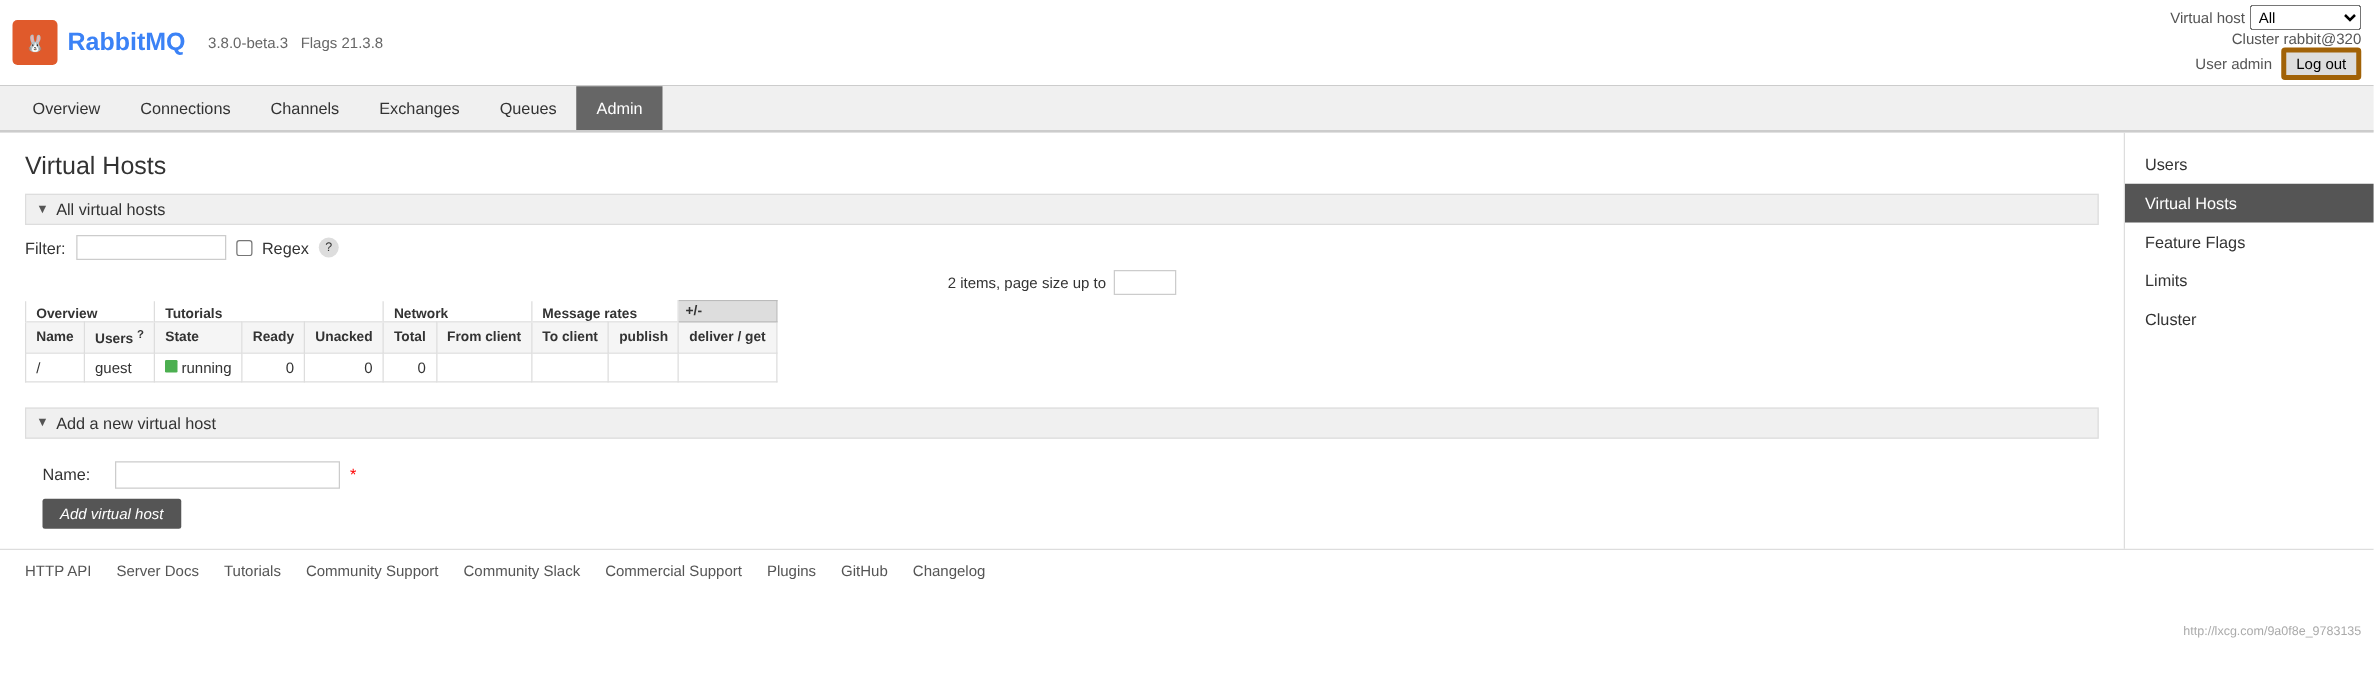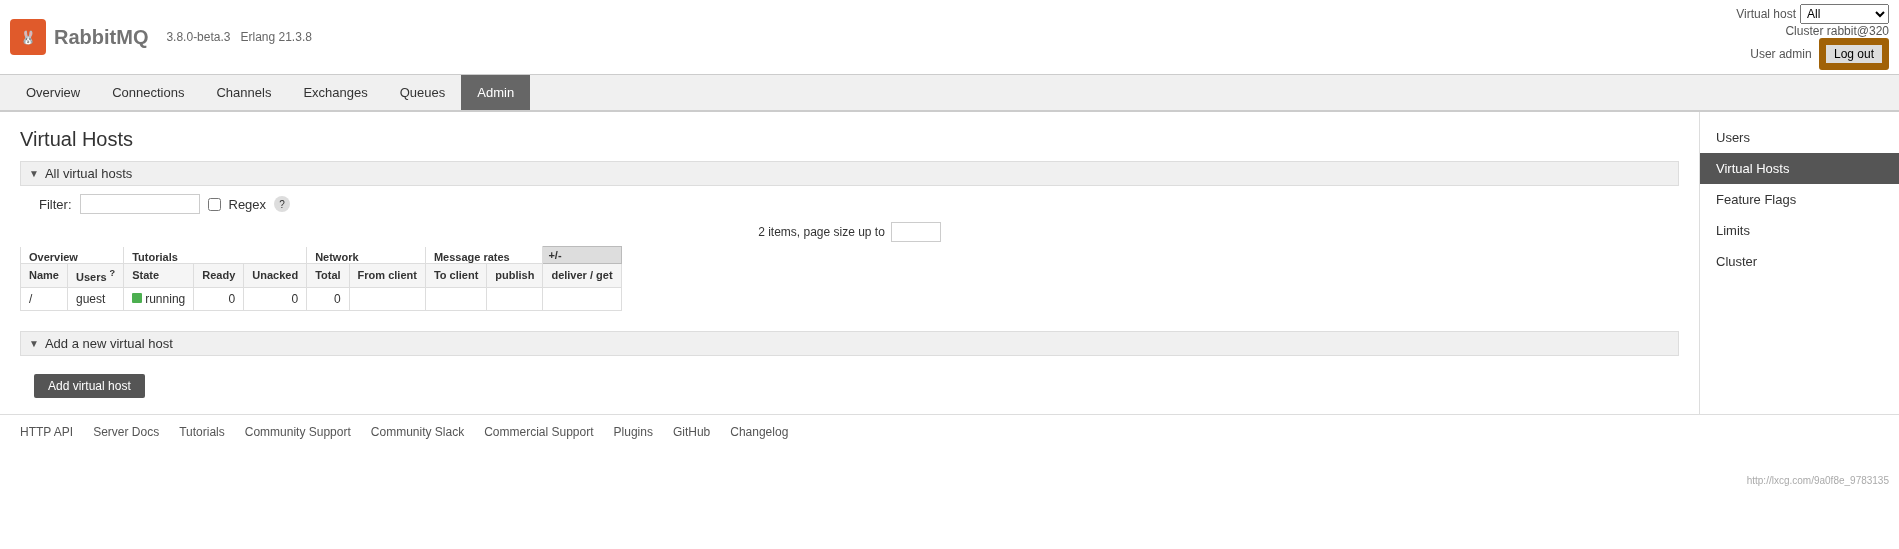--- a/index.html
+++ b/index.html
@@ -26,21 +26,21 @@
     #sidebar { width: 200px; padding: 10px 0; border-left: 1px solid #ddd; }
 
     
     h1.page-title { font-size: 20px; font-weight: normal; margin-bottom: 10px; }
 
     
     .section-header { display: flex; align-items: center; gap: 6px; background: #f0f0f0; border: 1px solid #ddd; padding: 4px 8px; cursor: pointer; font-size: 13px; }
     .section-header .triangle { font-size: 10px; color: #555; }
 
     
-    .filter-row { display: flex; align-items: center; gap: 8px; padding: 8px 0; margin-left: 19px; }
+    .filter-row { display: flex; align-items: center; gap: 8px; padding: 8px 0; }
     .filter-row label { font-size: 13px; }
     .filter-row input[type="text"] { border: 1px solid #ccc; padding: 2px 4px; font-size: 12px; width: 120px; }
     .filter-row input[type="checkbox"] { margin: 0; }
     .filter-row .help { background: #ddd; border-radius: 50%; width: 16px; height: 16px; display: inline-flex; align-items: center; justify-content: center; font-size: 10px; cursor: pointer; }
 
     
     .items-info { display: flex; align-items: center; justify-content: center; gap: 6px; font-size: 12px; margin-bottom: 4px; }
     .items-info input { width: 50px; border: 1px solid #ccc; padding: 2px 4px; font-size: 12px; }
 
     
@@ -73,43 +73,43 @@
     #url-hint { text-align: right; padding: 2px 10px; font-size: 10px; color: #aaa; margin-top: 24px; }
   </style>
 </head>
 <body>
 
 <div id="header">
   <div id="logo">
     <div id="logo-icon">
       <span style="font-size:13px;font-weight:bold;">🐰</span>
     </div>
-    <span id="logo-text" style="font-size:20px;font-weight:bold;color:#737373;">RabbitMQ</span>
+    <span id="logo-text" style="font-size:20px;font-weight:bold;color:#3b82f6;">RabbitMQ</span>
     <div id="version-info">
       <span>3.8.0-beta.3</span>
-      <span>Erlang 21.3.8</span>
+      <span>Flags 21.3.8</span>
     </div>
   </div>
   <div id="header-right">
     <div class="vhost-row">
       <span>Virtual host</span>
       <select>
         <option>All</option>
         <option>/</option>
         <option>basic-rabbit</option>
       </select>
     </div>
     <div>
       <span>Cluster</span>
       <span>rabbit@320</span>
     </div>
     <div>
       <span>User</span>
       <span>admin</span>
-      <button class="logout-button" style="background:#ddd;border:7px solid #a16207;border-radius:3px;padding:2px 8px;cursor:pointer;font-size:12px;margin-left:4px;">Log out</button>
+      <button class="logout-button" style="background:#ddd;border:4px solid #a16207;border-radius:3px;padding:2px 8px;cursor:pointer;font-size:12px;margin-left:4px;">Log out</button>
     </div>
   </div>
 </div>
 
 <div id="nav">
   <a class="nav-item">Overview</a>
   <a class="nav-item">Connections</a>
   <a class="nav-item">Channels</a>
   <a class="nav-item">Exchanges</a>
   <a class="nav-item">Queues</a>
@@ -176,21 +176,26 @@
   </tr>
         </tbody>
     </table>
 
     <div class="add-section">
       <div class="section-header">
         <span class="triangle">▼</span>
         <span>Add a new virtual host</span>
       </div>
       <div style="padding: 10px 0 0 10px;">
-        <button class="add-vhost-button" style="background:#555;color:white;border:none;padding:5px 14px;cursor:pointer;font-size:12px;border-radius:2px;margin-left:4px;">Add virtual host</button>
+        <div class="form-row">
+          <label>Name:</label>
+          <input type="text" style="border: 1px solid rgb(204, 204, 204); padding: 3px 6px; font-size: 12px; width: 180px;">
+          <span class="required-star">*</span>
+        </div>
+        <button class="add-vhost-button" style="background:#555;color:white;border:none;padding:5px 14px;cursor:pointer;font-size:12px;border-radius:2px;margin-left:4px;font-style:italic;">Add virtual host</button>
       </div>
     </div>
   </div>
 
   <div id="sidebar">
     <div class="sidebar-item">Users</div>
     <div class="sidebar-item active">Virtual Hosts</div>
     <div class="sidebar-item">Feature Flags</div>
     <div class="sidebar-item">Limits</div>
     <div class="sidebar-item">Cluster</div>

